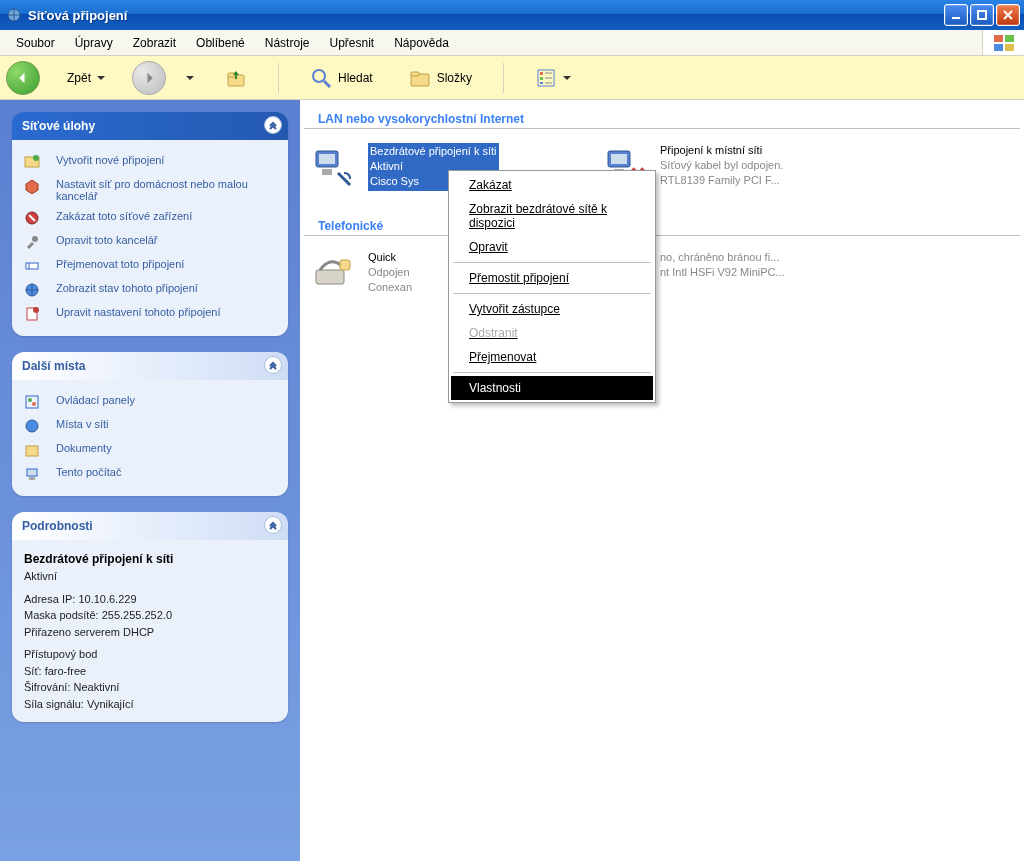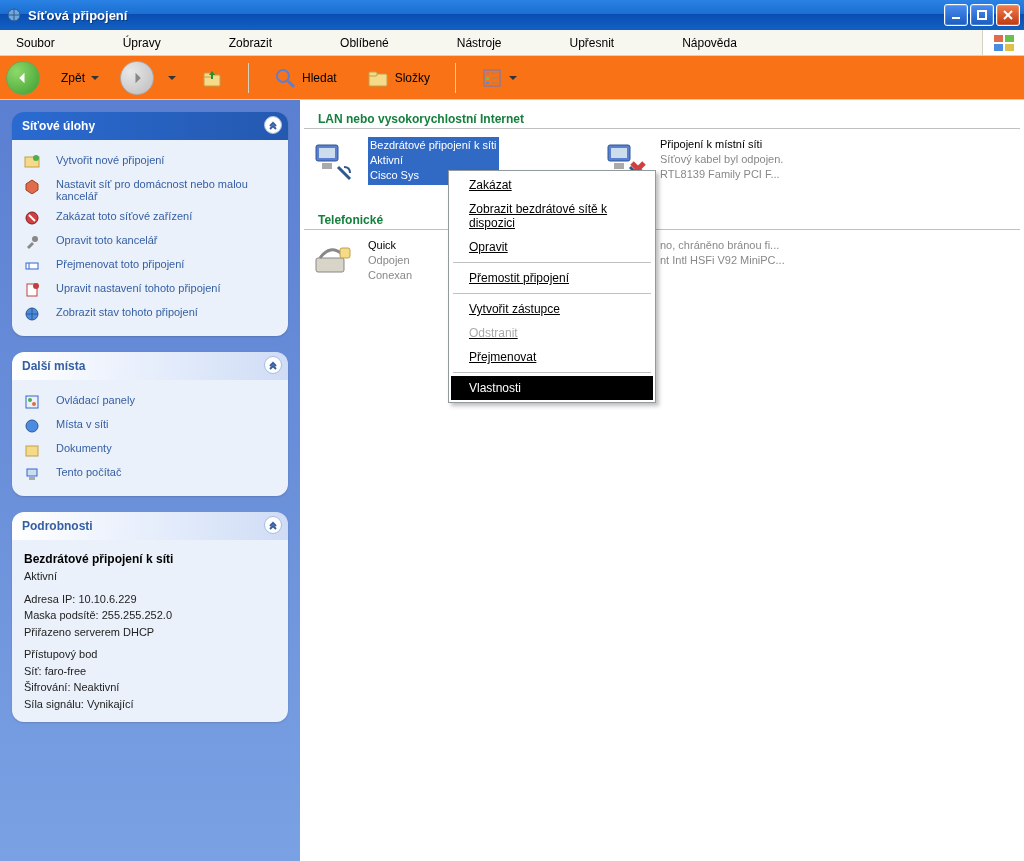--- a/index.html
+++ b/index.html
@@ -37,36 +37,35 @@
   .winbtn svg { width:12px; height:12px; stroke:#fff; stroke-width:2; fill:none; }
   
   .menubar {
     height: 26px;
     background: #f7f6ef;
     border-bottom: 1px solid #d6d2c2;
     display:flex; align-items:center;
     padding: 0 6px;
     font-size: 12px;
     position: relative;
-    gap: 48px;
   }
   .menubar .menuitem { padding: 4px 10px; cursor:default; }
   .menubar .flag {
     position:absolute; right:0; top:0; width:42px; height:100%;
     background:#fff; border-left:1px solid #d6d2c2;
     display:flex; align-items:center; justify-content:center;
   }
   
   .toolbar {
     height: 44px;
-    background: #f97316;
+    background: #fef9c3;
     border-bottom: 1px solid #d6d2c2;
     display:flex; align-items:center;
     padding: 0 6px;
-    gap: 12px;
+    gap: 18px;
     font-size:12px;
   }
   .tbtn {
     height: 34px; padding: 0 8px;
     display:flex; align-items:center; gap:6px;
     border: 1px solid transparent; border-radius:3px;
   }
   .navbtn { width:34px; height:34px; border-radius:50%; display:flex; align-items:center; justify-content:center; border:1px solid #7a9e52; }
   .navbtn.back { background: radial-gradient(circle at 30% 30%, #8ed96a, #3a9e2e); }
   .navbtn.fwd  { background: radial-gradient(circle at 30% 30%, #e8e8e8, #bcbcbc); border-color:#aaa; }
@@ -122,24 +121,24 @@
   .details-body b { color:#000; font-size:12px; }
   
   .content {
     flex:1;
     background:#fff;
     padding: 8px 4px;
     position:relative;
     overflow:auto;
   }
   .cathead {
-    font-weight:bold; font-size:12px; color:#15803d;
+    font-weight:bold; font-size:12px; color:#3b82f6;
     border-bottom: 1px solid #c0c0c0;
     padding: 4px 2px 2px 14px;
-    margin-bottom: 4px;
+    margin-bottom: 10px;
   }
   .itemrow { display:flex; flex-wrap:wrap; gap: 8px 12px; margin-bottom: 20px;}
   .netitem {
     width: 280px; display:flex; gap:10px; padding:4px 6px;
   }
   .netitem.selected .netlabel { background:#316ac5; color:#fff; }
   .neticon { width:48px; height:48px; flex-shrink:0; position:relative; }
   .netlabel { font-size:11px; line-height:1.35; }
   .netlabel .t1 { white-space: normal; }
   .netlabel.sel { background:#316ac5; color:#fff; padding:1px 2px;}
@@ -320,34 +319,34 @@
               <svg viewBox="0 0 16 16">
                 <rect x="2" y="5" width="12" height="6" fill="#fff" stroke="#36c"></rect>
                 <line x1="5" y1="5" x2="5" y2="11" stroke="#36c"></line>
               </svg>
             </span>
             <span>Přejmenovat toto připojení</span>
           </div>
         <div class="tglink">
             <span class="iconbox ico16">
               <svg viewBox="0 0 16 16">
+                <circle cx="8" cy="8" r="6" fill="#4c8ce0" stroke="#2e5890"></circle>
+                <path d="M8 2v12M2 8h12" stroke="#2e5890"></path>
+              </svg>
+            </span>
+            <span>Zobrazit stav tohoto připojení</span>
+          </div>
+        <div class="tglink">
+            <span class="iconbox ico16">
+              <svg viewBox="0 0 16 16">
                 <rect x="3" y="2" width="10" height="12" fill="#fff" stroke="#c04040"></rect>
                 <circle cx="12" cy="4" r="3" fill="#c04040"></circle>
               </svg>
             </span>
             <span>Upravit nastavení tohoto připojení</span>
-          </div>
-        <div class="tglink">
-            <span class="iconbox ico16">
-              <svg viewBox="0 0 16 16">
-                <circle cx="8" cy="8" r="6" fill="#4c8ce0" stroke="#2e5890"></circle>
-                <path d="M8 2v12M2 8h12" stroke="#2e5890"></path>
-              </svg>
-            </span>
-            <span>Zobrazit stav tohoto připojení</span>
           </div>
       </div>
     </div>
 
     <div class="taskgroup">
       <div class="tghead">
         <span>Další místa</span>
         <span class="collapse">
             <svg viewBox="0 0 10 10">
               <polyline points="2,6 5,3 8,6"></polyline>

